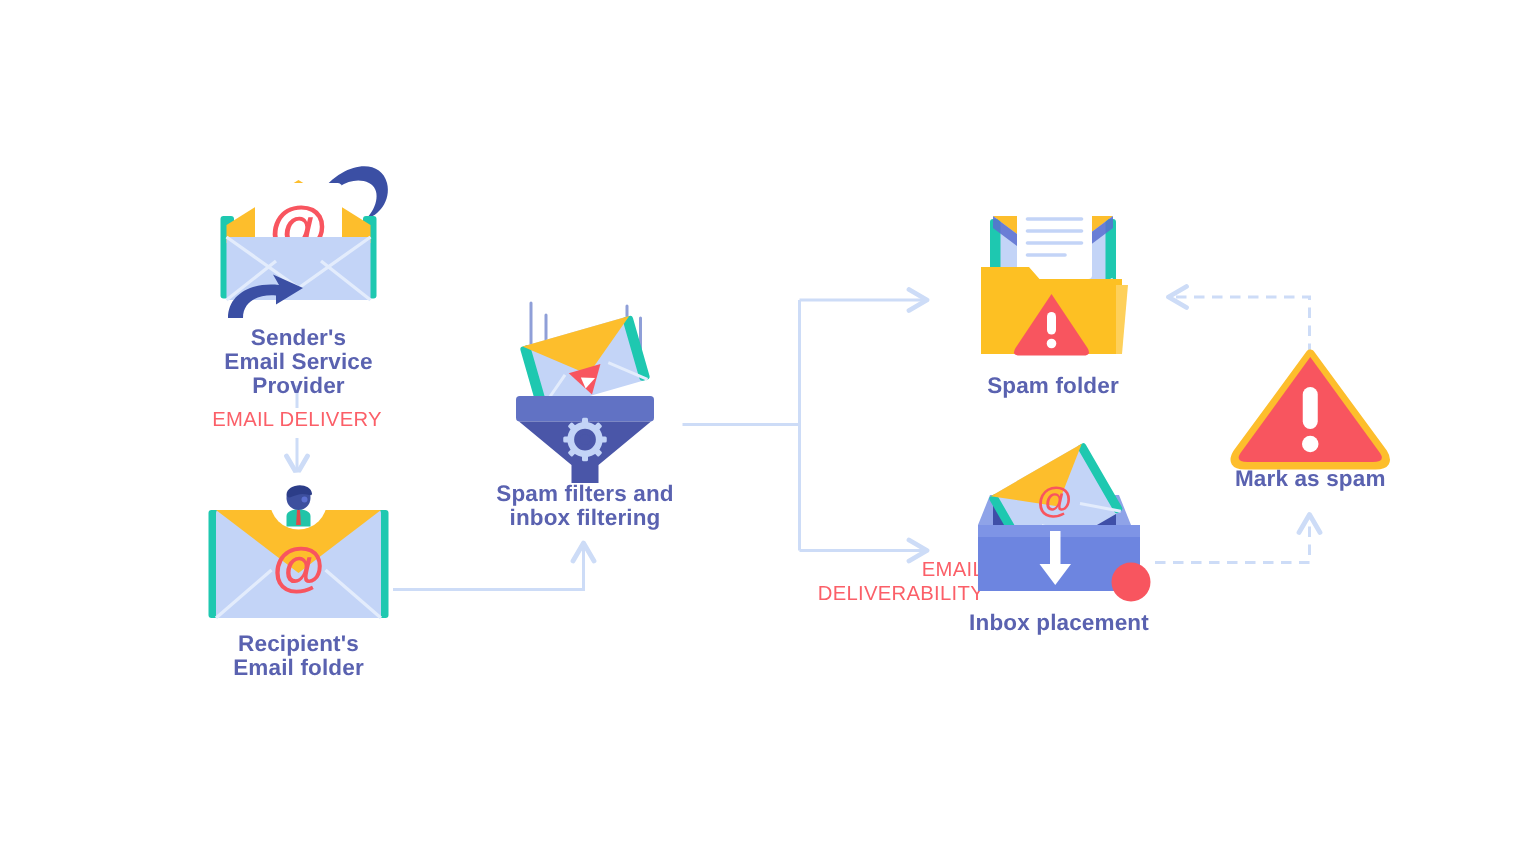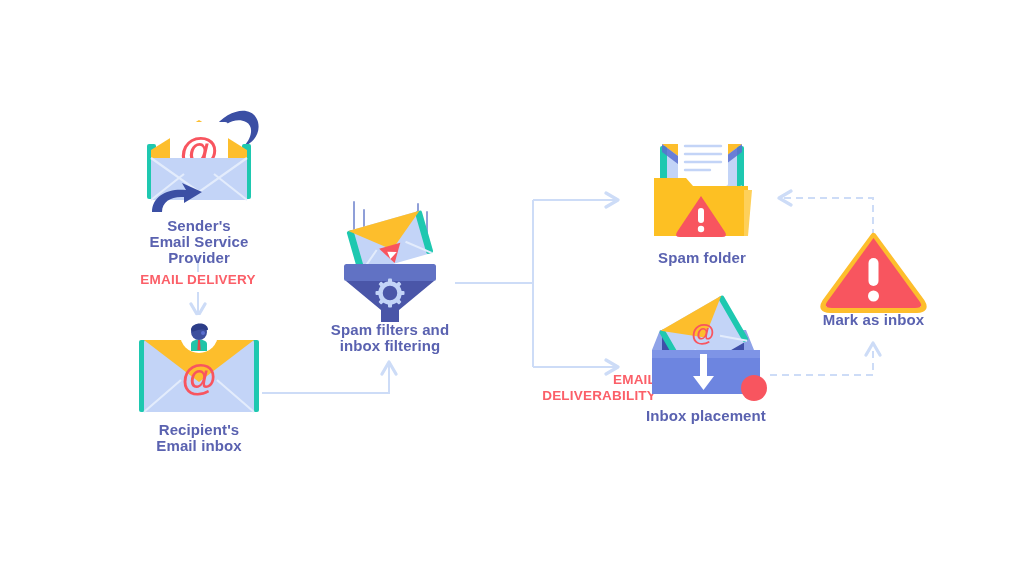--- a/index.html
+++ b/index.html
@@ -6,21 +6,21 @@
   body{width:1024px;height:576px;overflow:hidden;font-family:"Liberation Sans",sans-serif;}
   #stage{position:relative;width:1024px;height:576px;background:#ffffff;}
   .node{position:absolute;}
   .cap{
     position:absolute;left:0;width:100%;text-align:center;
     color:#5a62b0;font-weight:bold;font-size:15px;line-height:16px;
     letter-spacing:.1px;white-space:pre-line;
   }
   .redlabel{
     position:absolute;text-align:center;color:#fb5f68;
-    font-weight:bold;font-size:13.5px;line-height:16px;letter-spacing:.2px;
+    font-weight:normal;font-size:13.5px;line-height:16px;letter-spacing:.2px;
     white-space:pre-line;
   }
   svg{display:block;overflow:visible;}
 </style>
 </head>
 <body>
 
 <div id="stage">
 
   <svg class="node" style="left:0;top:0;width:1024px;height:576px" viewBox="0 0 1024 576">
@@ -103,21 +103,21 @@
       <circle cx="71" cy="16" r="19" fill="#ffffff"></circle>
       <g>
         <path d="M63,26 C63,20 79,20 79,26 L79,33 L63,33 Z" fill="#21c4a8"></path>
         <path d="M70,22 L72,22 L72.6,32 L69.4,32 Z" fill="#e04a4a"></path>
         <circle cx="71" cy="14" r="8" fill="#3d4f9e"></circle>
         <path d="M63,12 C63,4 79,3 80,11 C80,14 76,10 70,12 C66,13 64,15 63,12 Z" fill="#2c3d88"></path>
         <circle cx="75" cy="15" r="2" fill="#5b6fd0"></circle>
       </g>
     </svg>
     <div class="cap" style="top:104px;">Recipient's
-Email inbox</div>
+Email folder</div>
   </div>
 
   <div class="node" style="left:326px;top:198px;width:128px;height:160px;">
     <svg width="128" height="125" viewBox="0 0 128 125">
 
       <g stroke="#8f9fd8" stroke-width="2" stroke-linecap="round">
         <line x1="28" y1="4" x2="28" y2="38"></line>
         <line x1="38" y1="12" x2="38" y2="40"></line>
         <line x1="92" y1="6" x2="92" y2="36"></line>
         <line x1="101" y1="14" x2="101" y2="42"></line>
@@ -223,16 +223,16 @@
     <div class="cap" style="top:112px;">Inbox placement</div>
   </div>
 
   <div class="node" style="left:816px;top:232px;width:115px;height:100px;">
     <svg width="115" height="82" viewBox="0 0 115 82">
       <path d="M57.5,4 L106,70 Q111,78 101,78 L14,78 Q4,78 9,70 Z" fill="none" stroke="#fdbe2c" stroke-width="6" stroke-linejoin="round"></path>
       <path d="M57.5,6 L104,70 Q108,76 99,76 L16,76 Q7,76 11,70 Z" fill="#f8555f"></path>
       <rect x="52.5" y="26" width="10" height="28" rx="5" fill="#ffffff"></rect>
       <circle cx="57.5" cy="64" r="5.5" fill="#ffffff"></circle>
     </svg>
-    <div class="cap" style="top:80px;">Mark as inbox</div>
+    <div class="cap" style="top:80px;">Mark as spam</div>
   </div>
 
 </div>
 
 </body></html>

